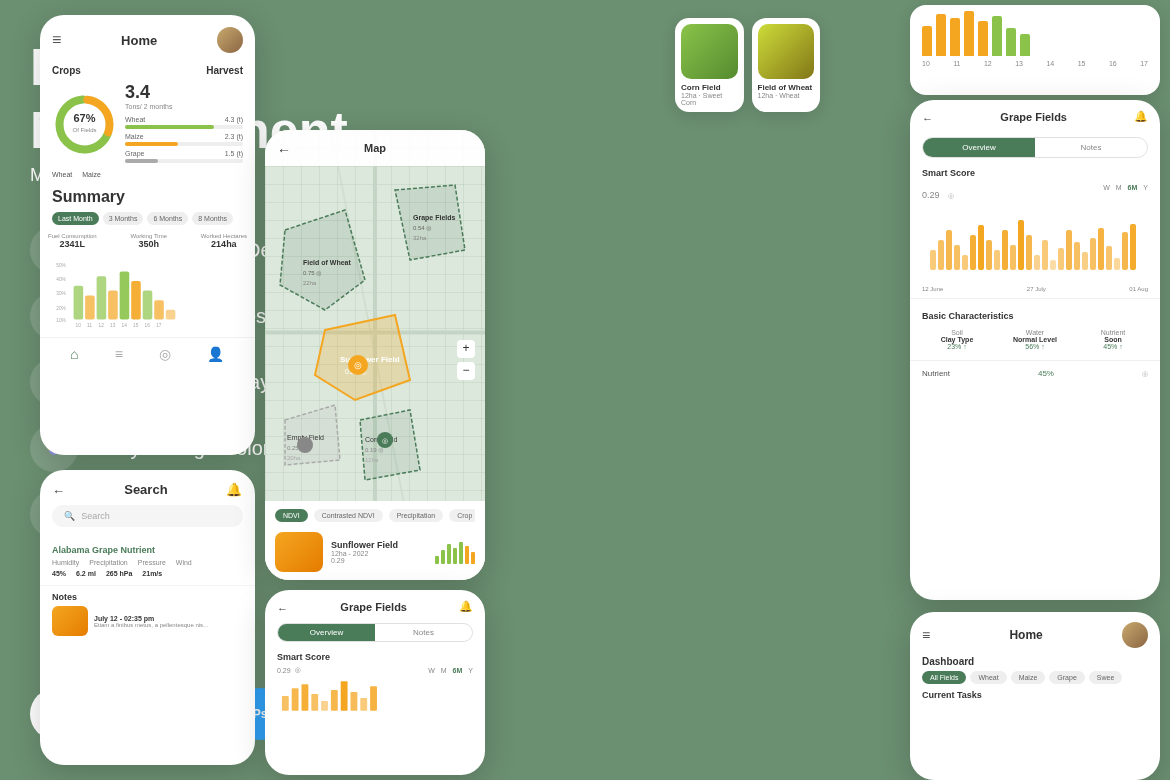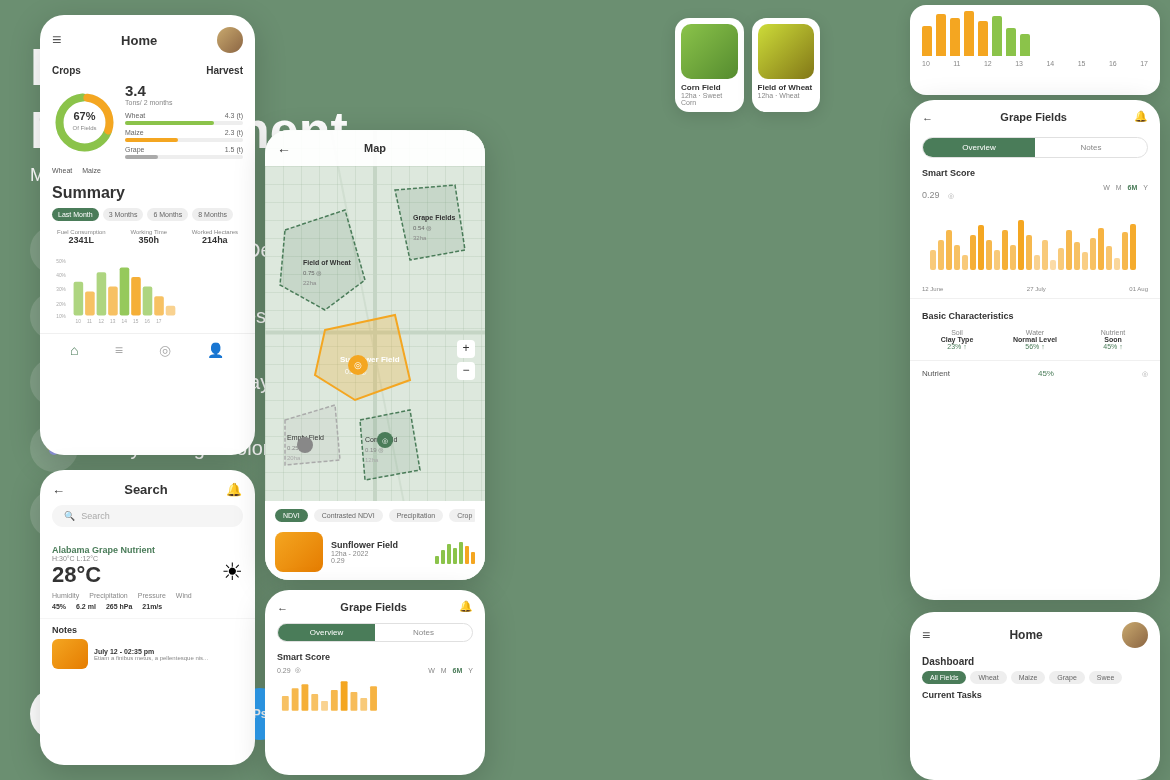--- a/index.html
+++ b/index.html
@@ -231,21 +231,21 @@
     }
 
     .stab.active {
       background: #4a7c59;
       color: #fff;
     }
 
     .summary-stats {
       display: flex;
       justify-content: space-between;
-      padding: 4px 17px;
+      padding: 4px 8px;
     }
 
     .ss-item { text-align: center; }
     .ss-label { font-size: 6px; color: #888; }
     .ss-value { font-size: 9px; font-weight: 700; color: #333; }
 
     .bar-chart-area {
       padding: 4px 12px;
       height: 80px;
       position: relative;
@@ -703,21 +703,21 @@
     </div>
     <div class="donut-area">
       <svg class="donut-svg" viewBox="0 0 65 65">
         <circle cx="32.5" cy="32.5" r="25" fill="none" stroke="#e8f4eb" stroke-width="8"></circle>
         <circle cx="32.5" cy="32.5" r="25" fill="none" stroke="#8bc34a" stroke-width="8" stroke-dasharray="105 52" stroke-dashoffset="-10" stroke-linecap="round"></circle>
         <circle cx="32.5" cy="32.5" r="25" fill="none" stroke="#f4a621" stroke-width="8" stroke-dasharray="45 112" stroke-dashoffset="-120" stroke-linecap="round"></circle>
         <text x="32.5" y="30" text-anchor="middle" font-size="11" font-weight="800" fill="#333">67%</text>
         <text x="32.5" y="40" text-anchor="middle" font-size="6" fill="#888">Of Fields</text>
       </svg>
       <div style="flex:1;">
-        <div style="font-size:15px; font-weight:800; color:#333;">3.4</div>
+        <div style="font-size:18px; font-weight:800; color:#333;">3.4</div>
         <div style="font-size:7px; color:#888; margin-bottom:6px;">Tons/ 2 months</div>
         <div class="stat-bar-row">
           <div class="stat-bar-label">
             <span>Wheat</span>
             <span>4.3 (t)</span>
           </div>
           <div class="stat-bar-bg">
               <div class="stat-bar-fill bar-wheat"></div>
             </div>
         </div>
@@ -816,30 +816,20 @@
     <span>←</span>
     <span>Search</span>
     <span>🔔</span>
   </div>
   <div class="ps-search-bar">
     <span>🔍</span>
     <span>Search</span>
   </div>
   <div class="ps-location-item">
     <div class="ps-loc-name">Alabama Grape Nutrient</div>
-    <div style="display:flex; align-items:center; justify-content:space-between;">
-      <div>
-        <div style="font-size:7px; color:#888;">
-          <span>H:30°C</span>
-          <span>L:12°C</span>
-        </div>
-        <div class="ps-temp-big">28°C</div>
-      </div>
-      <span style="font-size:24px;">☀</span>
-    </div>
     <div class="ps-weather-row">
       <span>Humidity</span>
       <span>Precipitation</span>
       <span>Pressure</span>
       <span>Wind</span>
     </div>
     <div class="ps-weather-row">
       <span style="color:#333; font-weight:700;">45%</span>
       <span style="color:#333; font-weight:700;">6.2 ml</span>
       <span style="color:#333; font-weight:700;">265 hPa</span>

